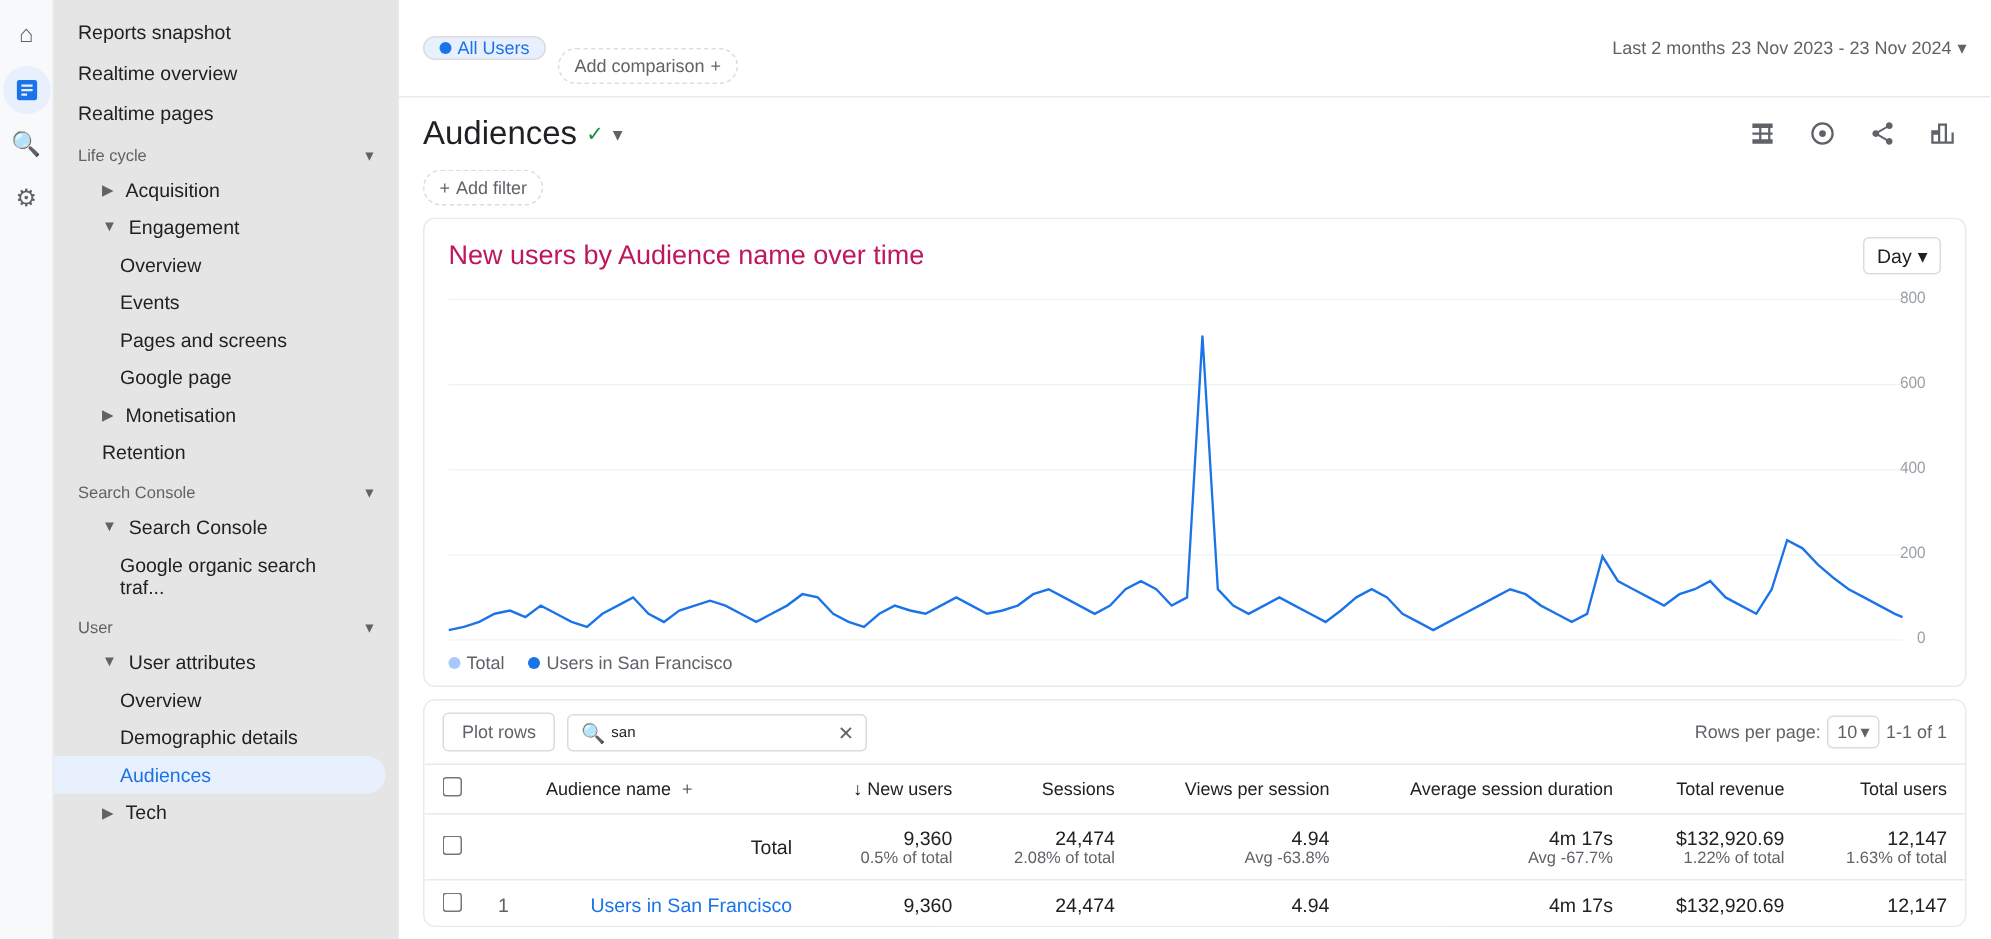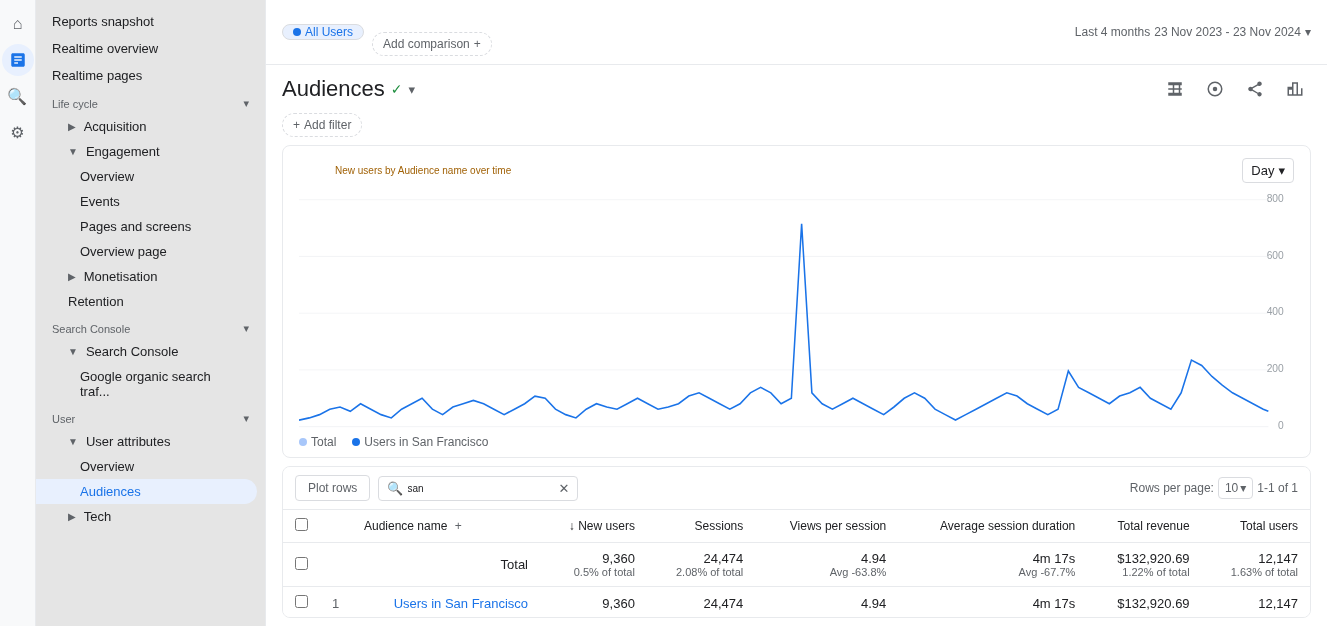--- a/index.html
+++ b/index.html
@@ -182,21 +182,21 @@
       border-radius: 8px;
       flex-shrink: 0;
       background: #fff;
     }
     .chart-header {
       display: flex;
       align-items: center;
       justify-content: space-between;
       padding: 12px 16px 8px 16px;
     }
-    .chart-title { font-size: 10px; color: #a16207; margin-left: 36px; }
+    .chart-title { font-size: 18px; color: #be185d; }
     .day-select {
       display: flex; align-items: flex-end; gap: 4px;
       padding: 4px 8px;
       border: 1px solid #dadce0;
       border-radius: 4px;
       font-size: 13px;
       cursor: pointer;
     }
     .chart-area {
       position: relative;
@@ -344,21 +344,21 @@
   <div class="sidebar-sub-sub-item">
     <span>Overview</span>
   </div>
   <div class="sidebar-sub-sub-item">
     <span>Events</span>
   </div>
   <div class="sidebar-sub-sub-item">
     <span>Pages and screens</span>
   </div>
   <div class="sidebar-sub-sub-item">
-    <span>Overview page</span>
+    <span>Google page</span>
   </div>
   <div class="sidebar-sub-item">
     <span style="font-size:10px; color:#5f6368;">▶</span>
     <span>Monetisation</span>
   </div>
   <div class="sidebar-sub-item">
     <span>Retention</span>
   </div>
 
   <div class="sidebar-section-header">
@@ -376,20 +376,23 @@
   <div class="sidebar-section-header">
     <span>User</span>
     <span>▾</span>
   </div>
   <div class="sidebar-sub-item">
     <span style="font-size:10px; color:#5f6368;">▼</span>
     <span>User attributes</span>
   </div>
   <div class="sidebar-sub-sub-item">
     <span>Overview</span>
+  </div>
+  <div class="sidebar-sub-sub-item">
+    <span>Demographic details</span>
   </div>
   <div class="sidebar-sub-sub-item active">
     <span>Audiences</span>
   </div>
   <div class="sidebar-sub-item">
     <span style="font-size:10px; color:#5f6368;">▶</span>
     <span>Tech</span>
   </div>
 </div>
 
@@ -400,21 +403,21 @@
       <div class="segment-chip">
         <span class="dot"></span>
         <span>All Users</span>
       </div>
       <div class="add-comparison">
         <span>Add comparison</span>
         <span>+</span>
       </div>
     </div>
     <div class="date-range">
-      <span>Last 4 months</span>
+      <span>Last 2 months</span>
       <span>23 Nov 2023 - 23 Nov 2024</span>
       <span>▾</span>
     </div>
   </div>
 
   <div class="page-header">
     <div class="audiences-title-group">
       <span class="page-title">Audiences</span>
       <span class="verified-icon">✓</span>
       <span style="color:#5f6368; cursor:pointer;">▾</span>

